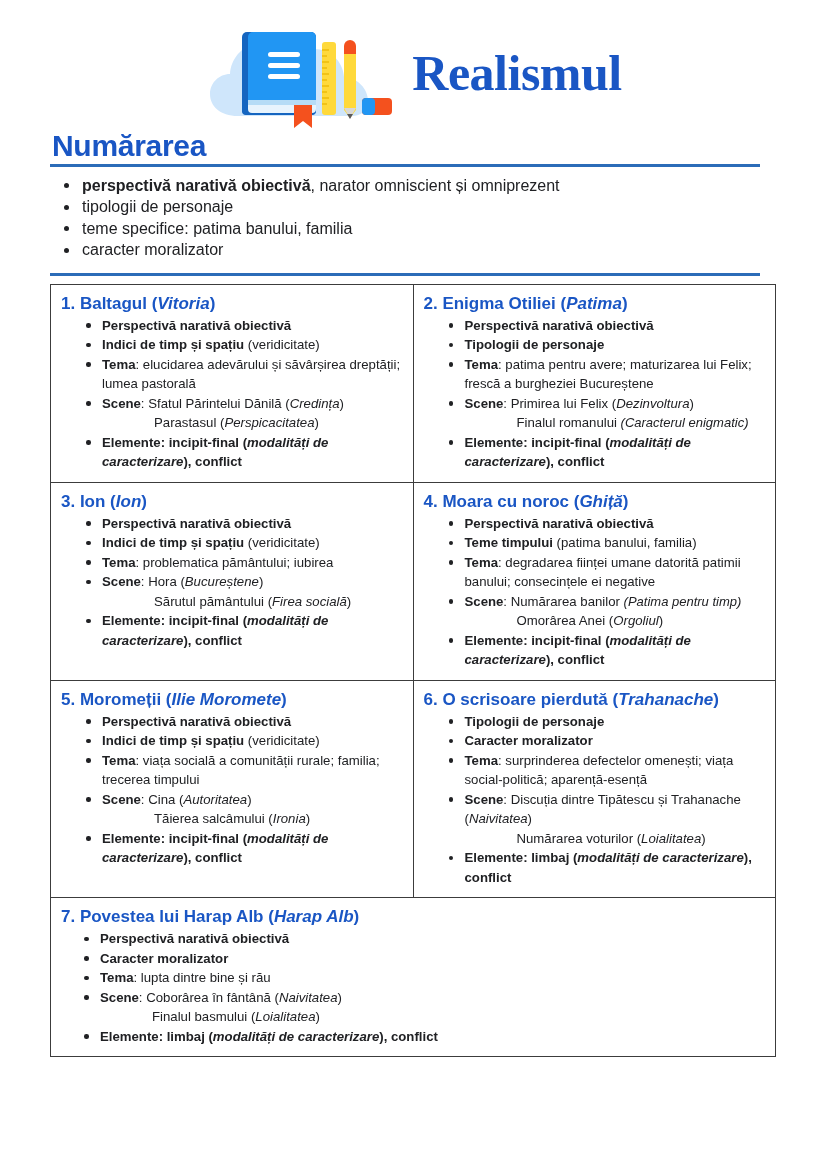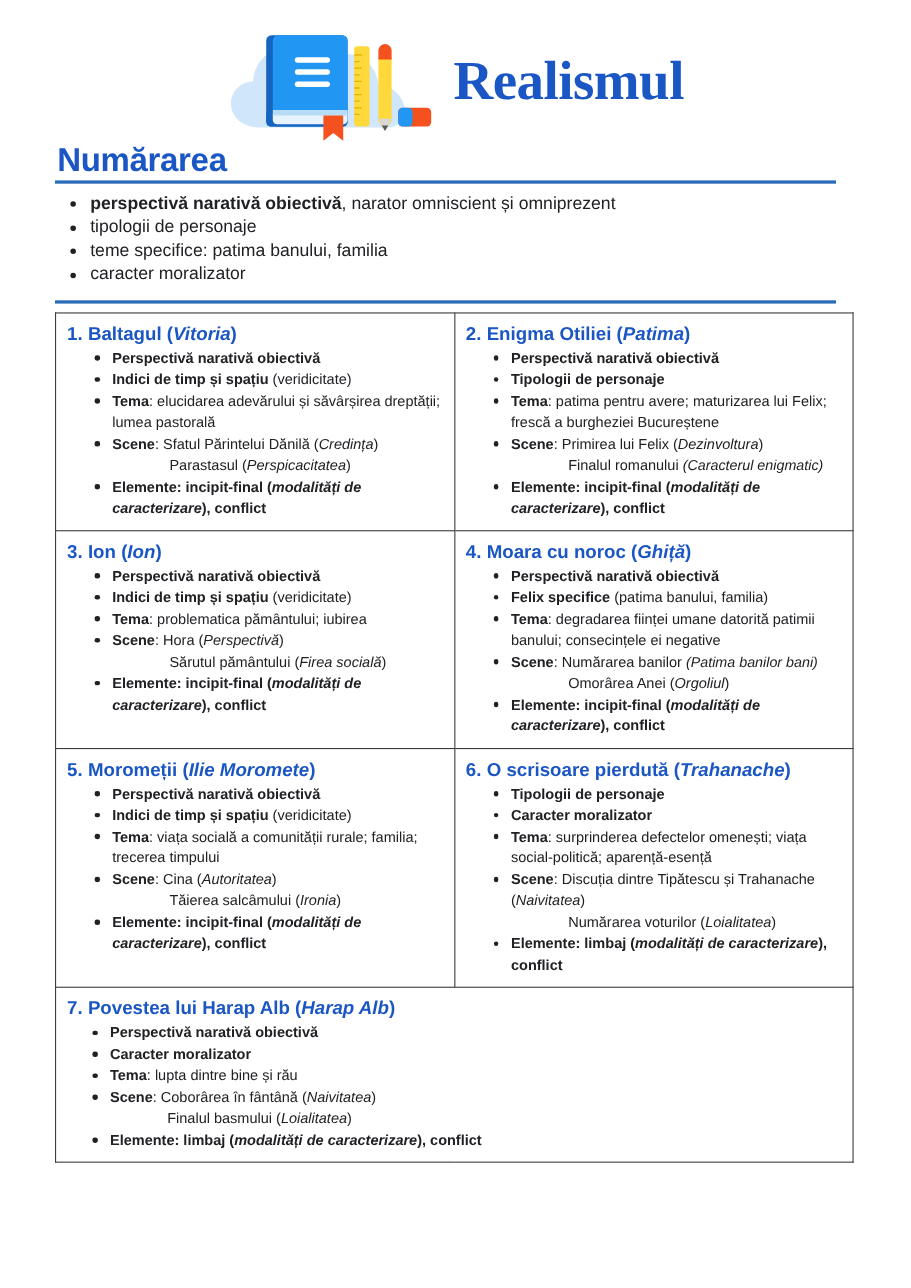--- a/index.html
+++ b/index.html
@@ -241,31 +241,31 @@
           </ul>
         </td>
       </tr>
       <tr>
         <td>
           <div class="cell-title">3. Ion (<i>Ion</i>)</div>
           <ul class="cell-list">
             <li><b>Perspectivă narativă obiectivă</b></li>
             <li><b>Indici de timp și spațiu</b> (veridicitate)</li>
             <li><b>Tema</b>: problematica pământului; iubirea</li>
-            <li><b>Scene</b>: Hora (<i>Perspectivă</i>)<span class="cont">Sărutul pământului (<i>Firea socială</i>)</span></li>
+            <li><b>Scene</b>: Hora (<i>Bucureștene</i>)<span class="cont">Sărutul pământului (<i>Firea socială</i>)</span></li>
             <li><b>Elemente: incipit-final (<i>modalități de caracterizare</i>), conflict</b></li>
           </ul>
         </td>
         <td>
           <div class="cell-title">4. Moara cu noroc (<i>Ghiță</i>)</div>
           <ul class="cell-list">
             <li><b>Perspectivă narativă obiectivă</b></li>
-            <li><b>Felix specifice</b> (patima banului, familia)</li>
+            <li><b>Teme timpului</b> (patima banului, familia)</li>
             <li><b>Tema</b>: degradarea ființei umane datorită patimii banului; consecințele ei negative</li>
-            <li><b>Scene</b>: Numărarea banilor <i class="tiny">(Patima banilor bani)</i><span class="cont">Omorârea Anei (<i>Orgoliul</i>)</span></li>
+            <li><b>Scene</b>: Numărarea banilor <i class="tiny">(Patima pentru timp)</i><span class="cont">Omorârea Anei (<i>Orgoliul</i>)</span></li>
             <li><b>Elemente: incipit-final (<i>modalități de caracterizare</i>), conflict</b></li>
           </ul>
         </td>
       </tr>
       <tr>
         <td>
           <div class="cell-title">5. Moromeții (<i>Ilie Moromete</i>)</div>
           <ul class="cell-list">
             <li><b>Perspectivă narativă obiectivă</b></li>
             <li><b>Indici de timp și spațiu</b> (veridicitate)</li>

